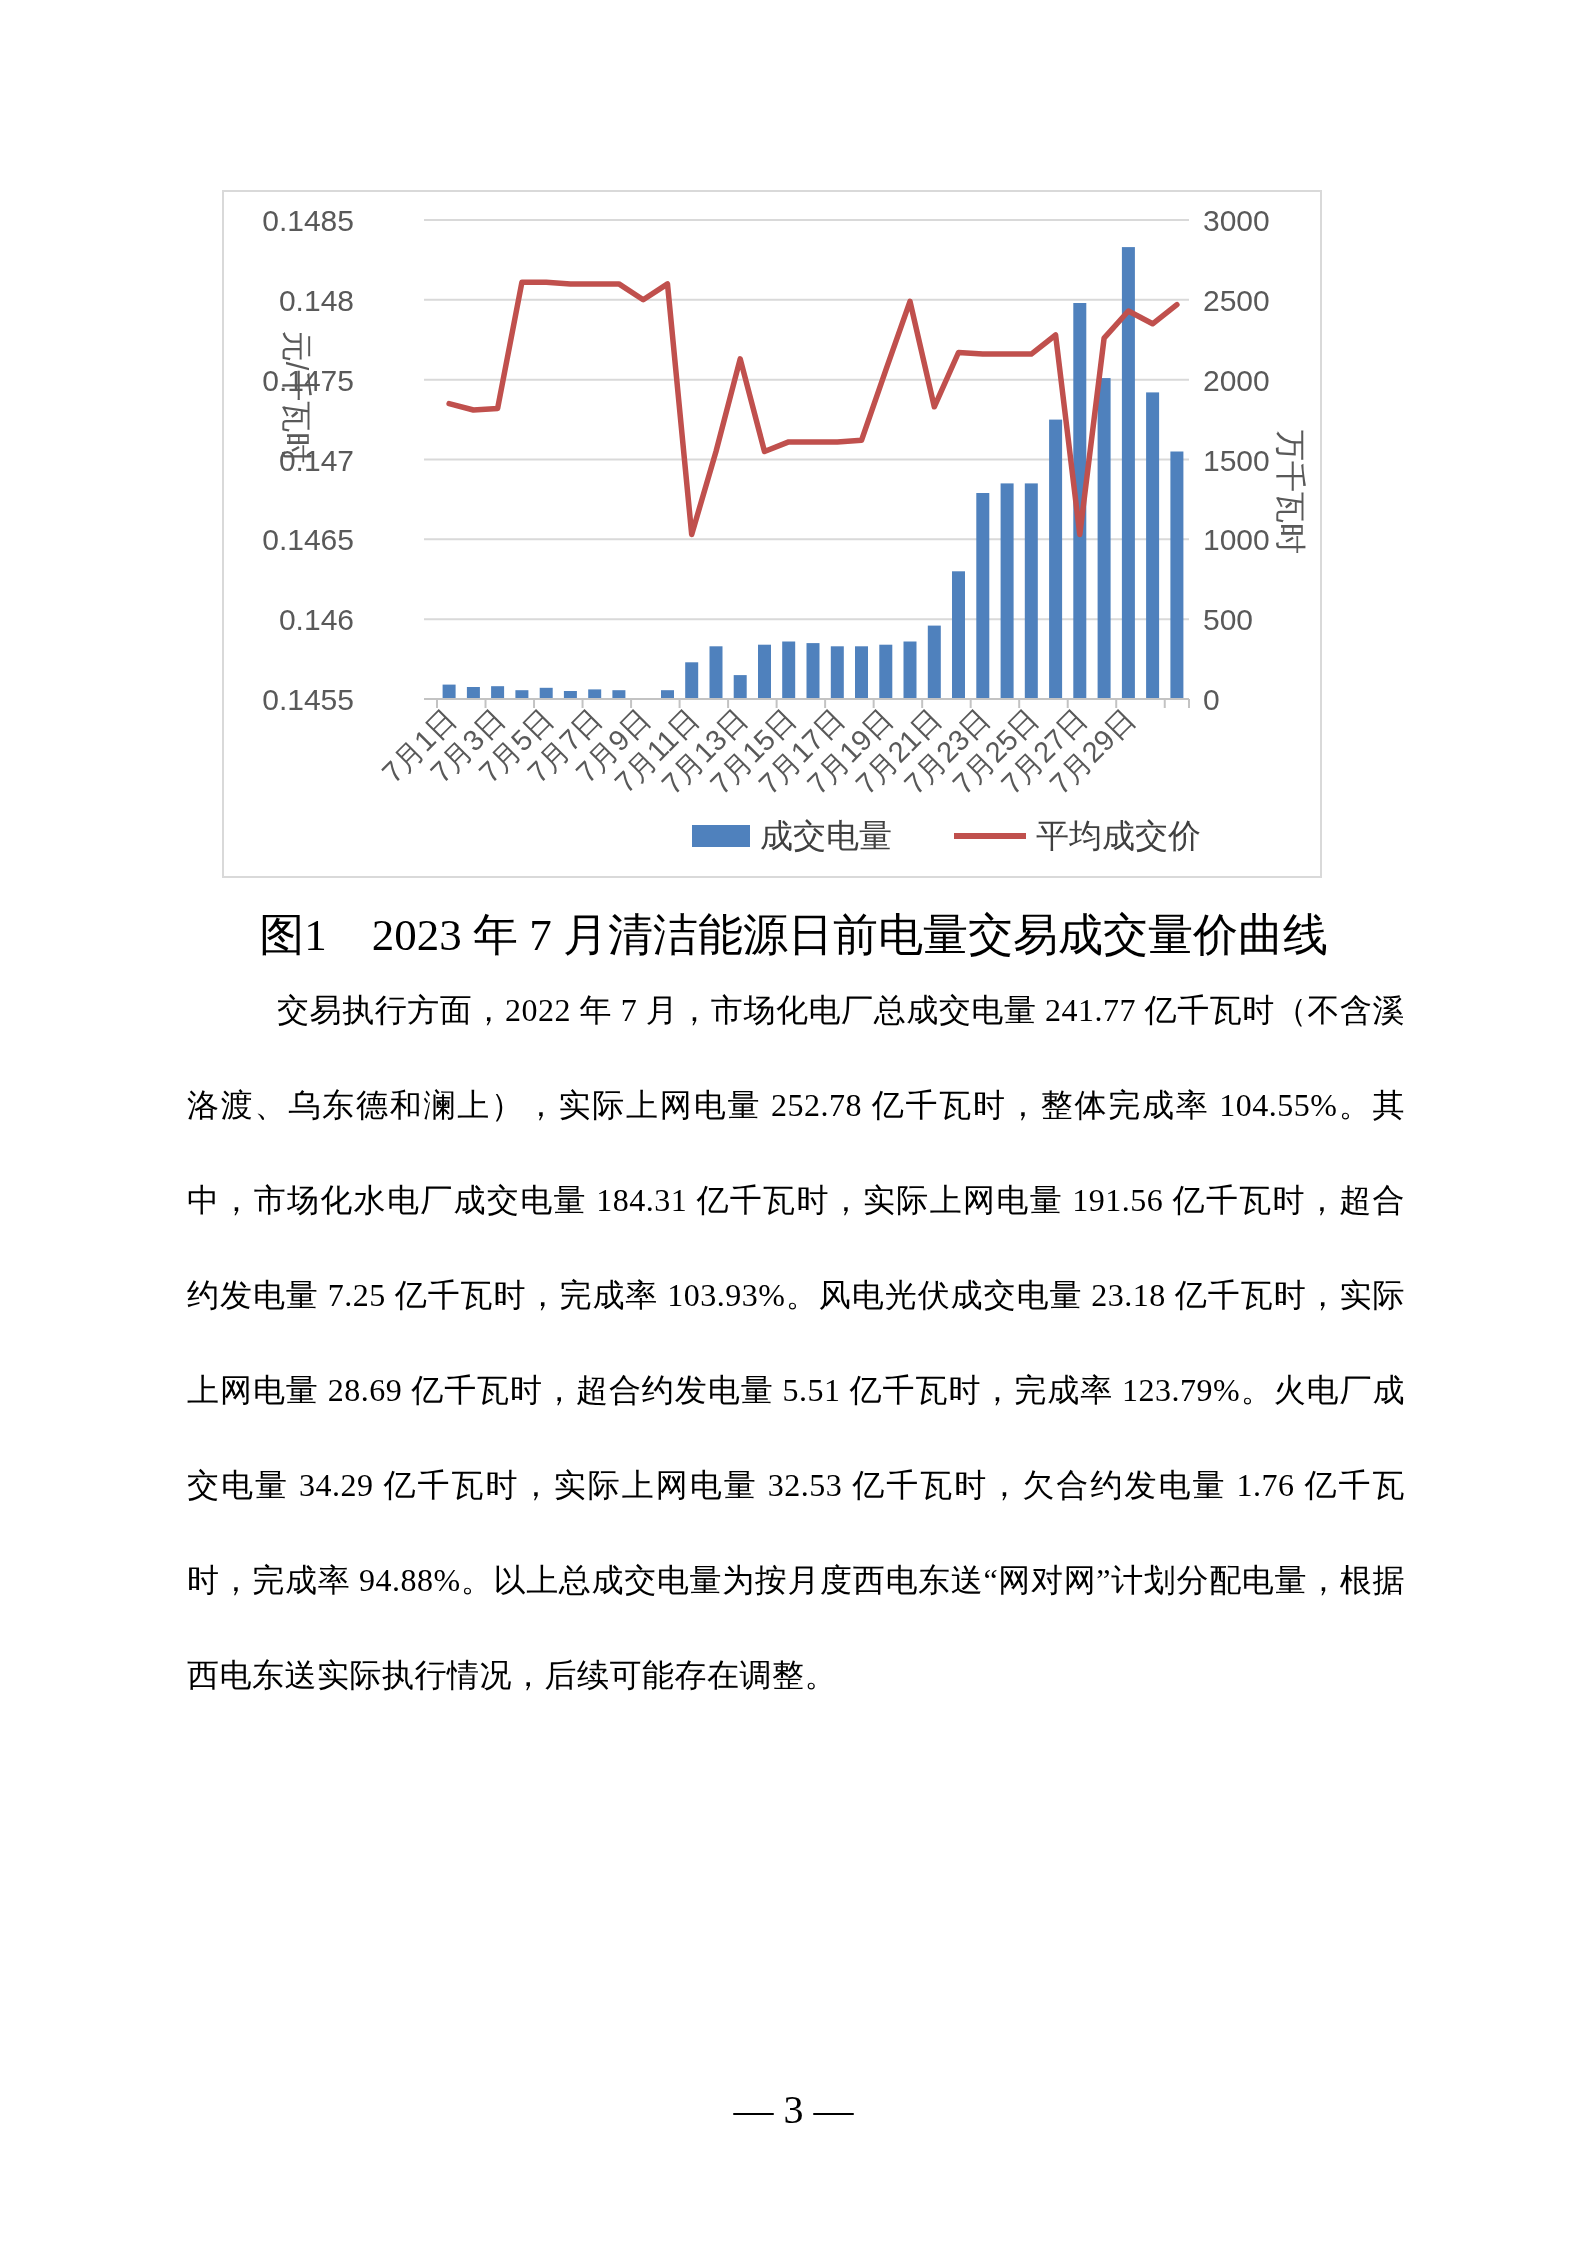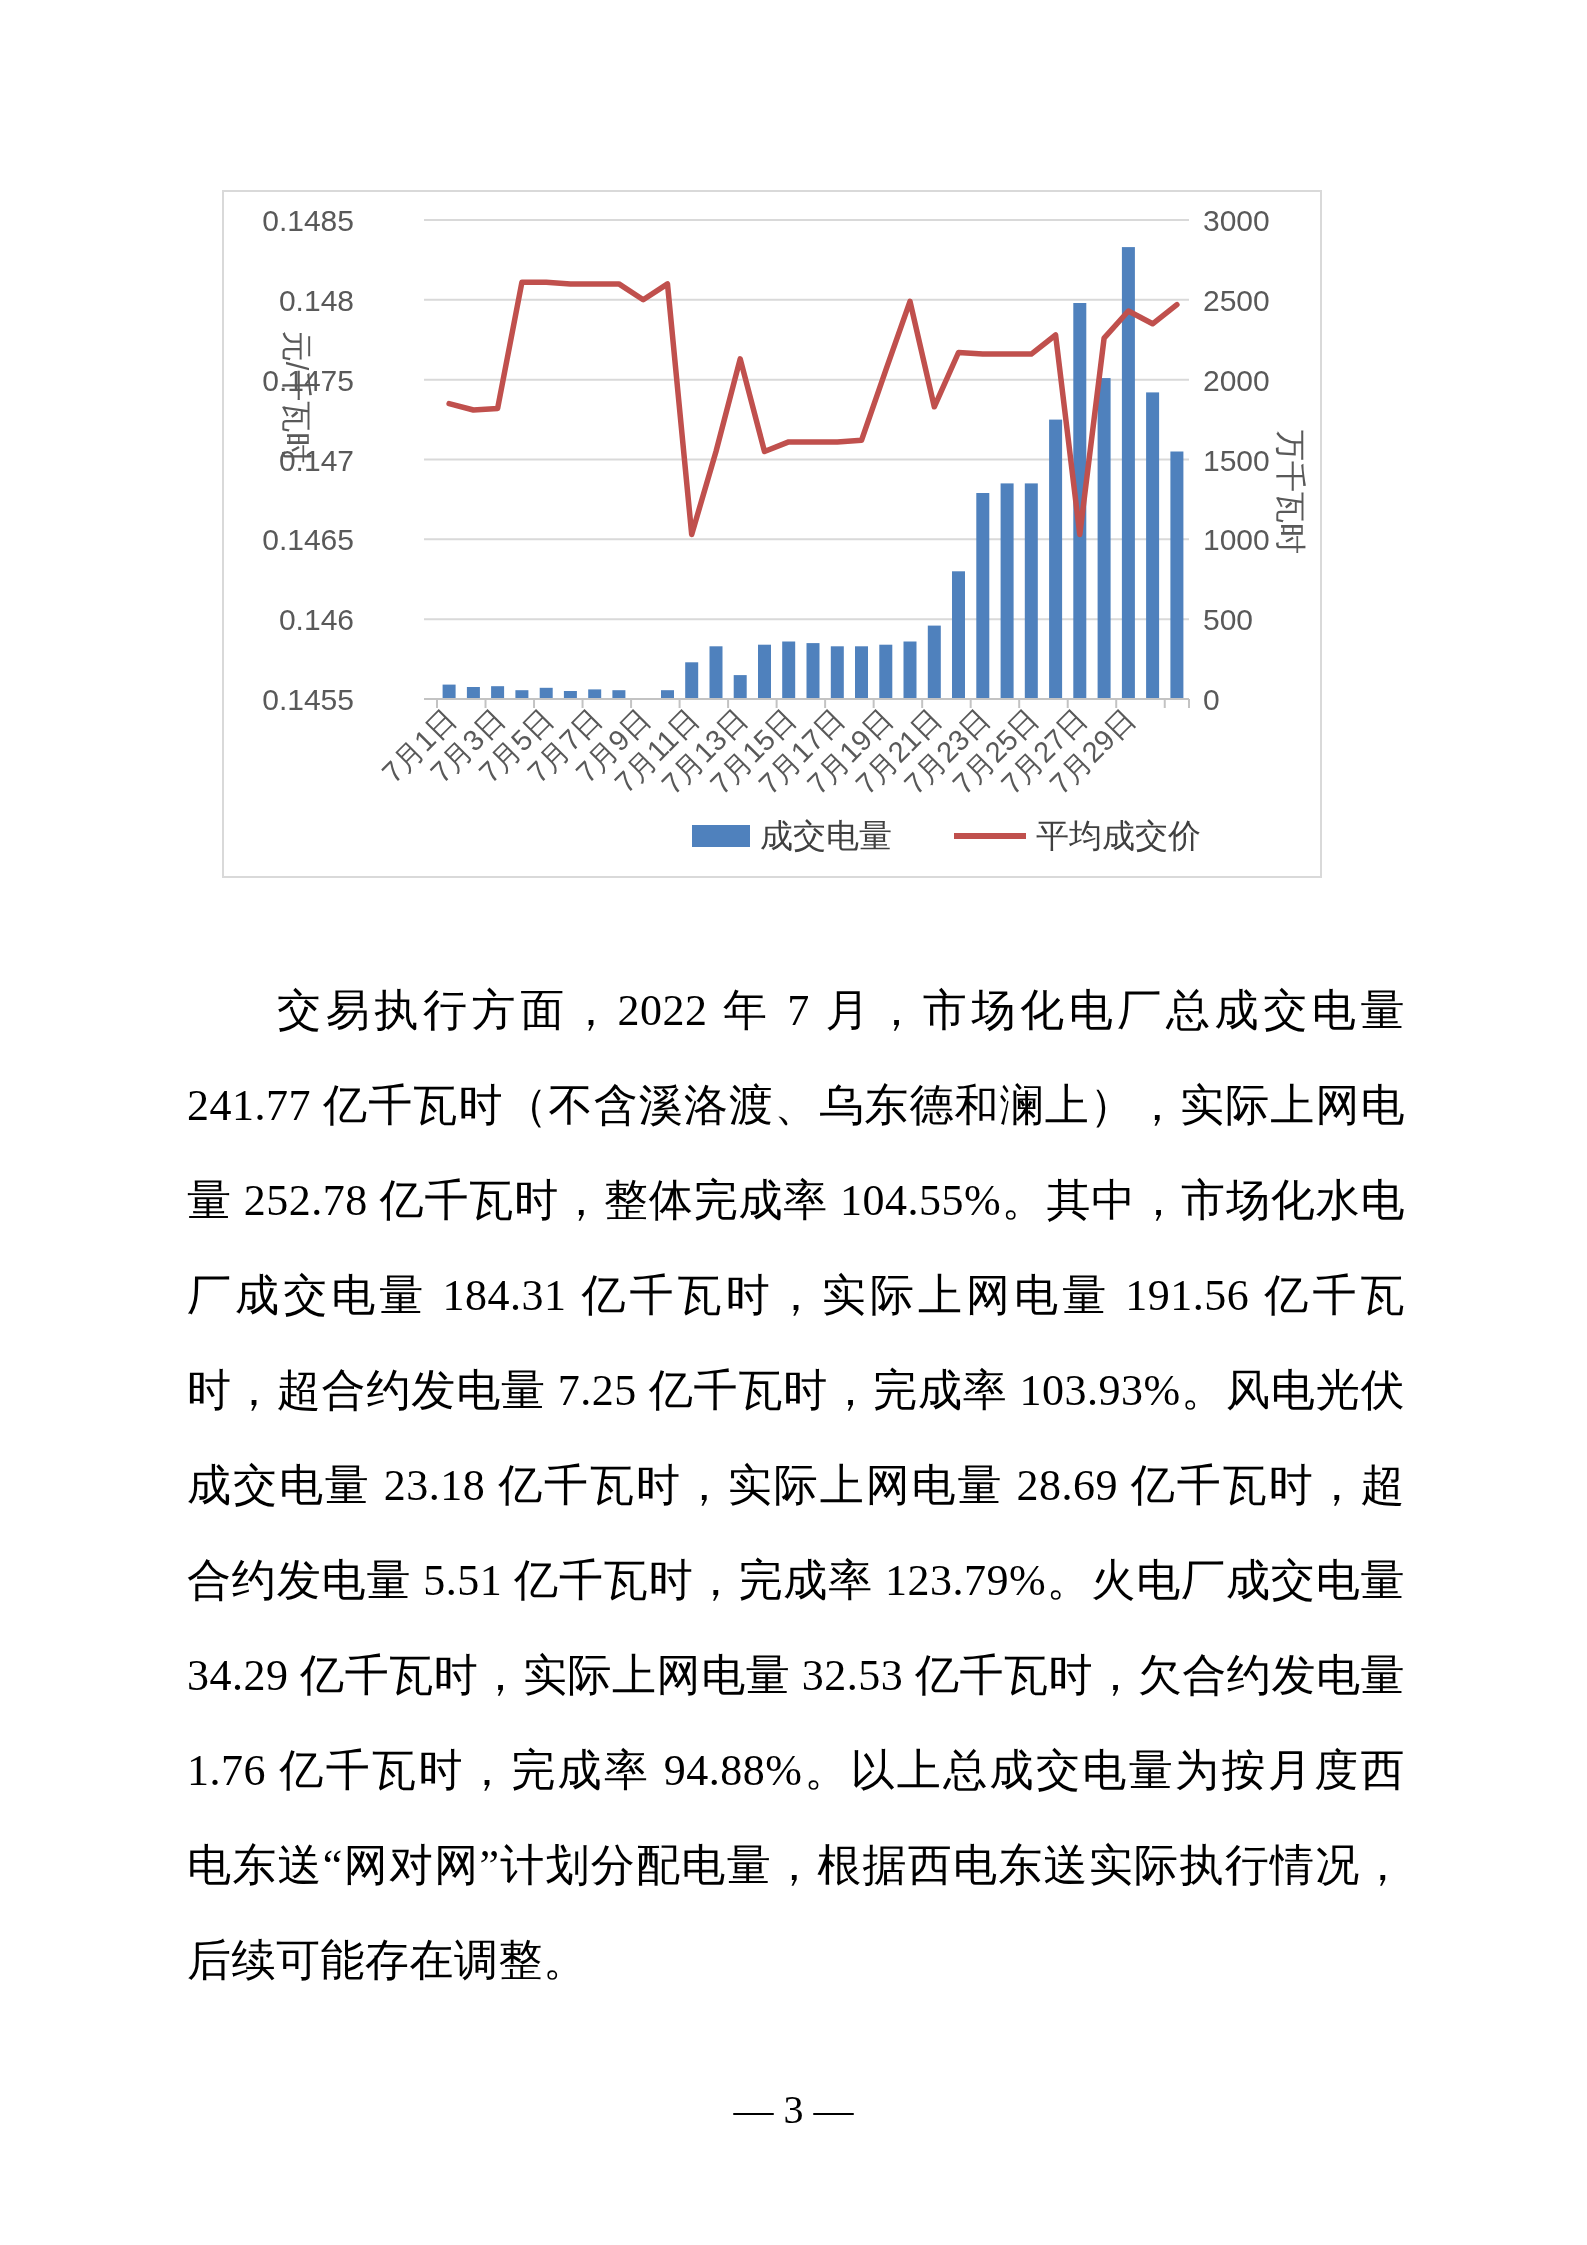--- a/index.html
+++ b/index.html
@@ -26,21 +26,21 @@
     left:120px;top:900px;width:1347px;
     text-align:center;
     font-size:45px;
     line-height:70px;
     white-space:nowrap;
   }
   .body-text{
     position:absolute;
     left:187px;top:963px;
     width:1218px;
-    font-size:44px;
+    font-size:32px;
     line-height:95px;
     text-align:justify;
     text-indent:90px;
     letter-spacing:0.5px;
   }
   .page-number{
     position:absolute;
     left:0;top:2086px;width:100%;
     text-align:center;
     font-size:40px;
@@ -155,18 +155,19 @@
         <text x="1056" y="300" text-anchor="middle" font-size="31" fill="#595959" transform="rotate(90 1056 300)">万千瓦时</text>
         <g font-size="33">
           <rect x="468" y="633" width="58" height="22" fill="#4f81bd"></rect>
           <text x="536" y="655" fill="#404040">成交电量</text>
           <line x1="730" y1="644" x2="802" y2="644" stroke="#c0504d" stroke-width="6"></line>
           <text x="812" y="655" fill="#404040">平均成交价</text>
         </g>
       </svg>
   </div>
 
+  <div class="fig-caption">图1　2023 年 7 月清洁能源日前电量交易成交量价曲线</div>
 
   <div class="body-text">交易执行方面，2022 年 7 月，市场化电厂总成交电量 241.77 亿千瓦时（不含溪洛渡、乌东德和澜上），实际上网电量 252.78 亿千瓦时，整体完成率 104.55%。其中，市场化水电厂成交电量 184.31 亿千瓦时，实际上网电量 191.56 亿千瓦时，超合约发电量 7.25 亿千瓦时，完成率 103.93%。风电光伏成交电量 23.18 亿千瓦时，实际上网电量 28.69 亿千瓦时，超合约发电量 5.51 亿千瓦时，完成率 123.79%。火电厂成交电量 34.29 亿千瓦时，实际上网电量 32.53 亿千瓦时，欠合约发电量 1.76 亿千瓦时，完成率 94.88%。以上总成交电量为按月度西电东送“网对网”计划分配电量，根据西电东送实际执行情况，后续可能存在调整。</div>
 
   <div class="page-number">— 3 —</div>
 
 </div>
 
 </body></html>

